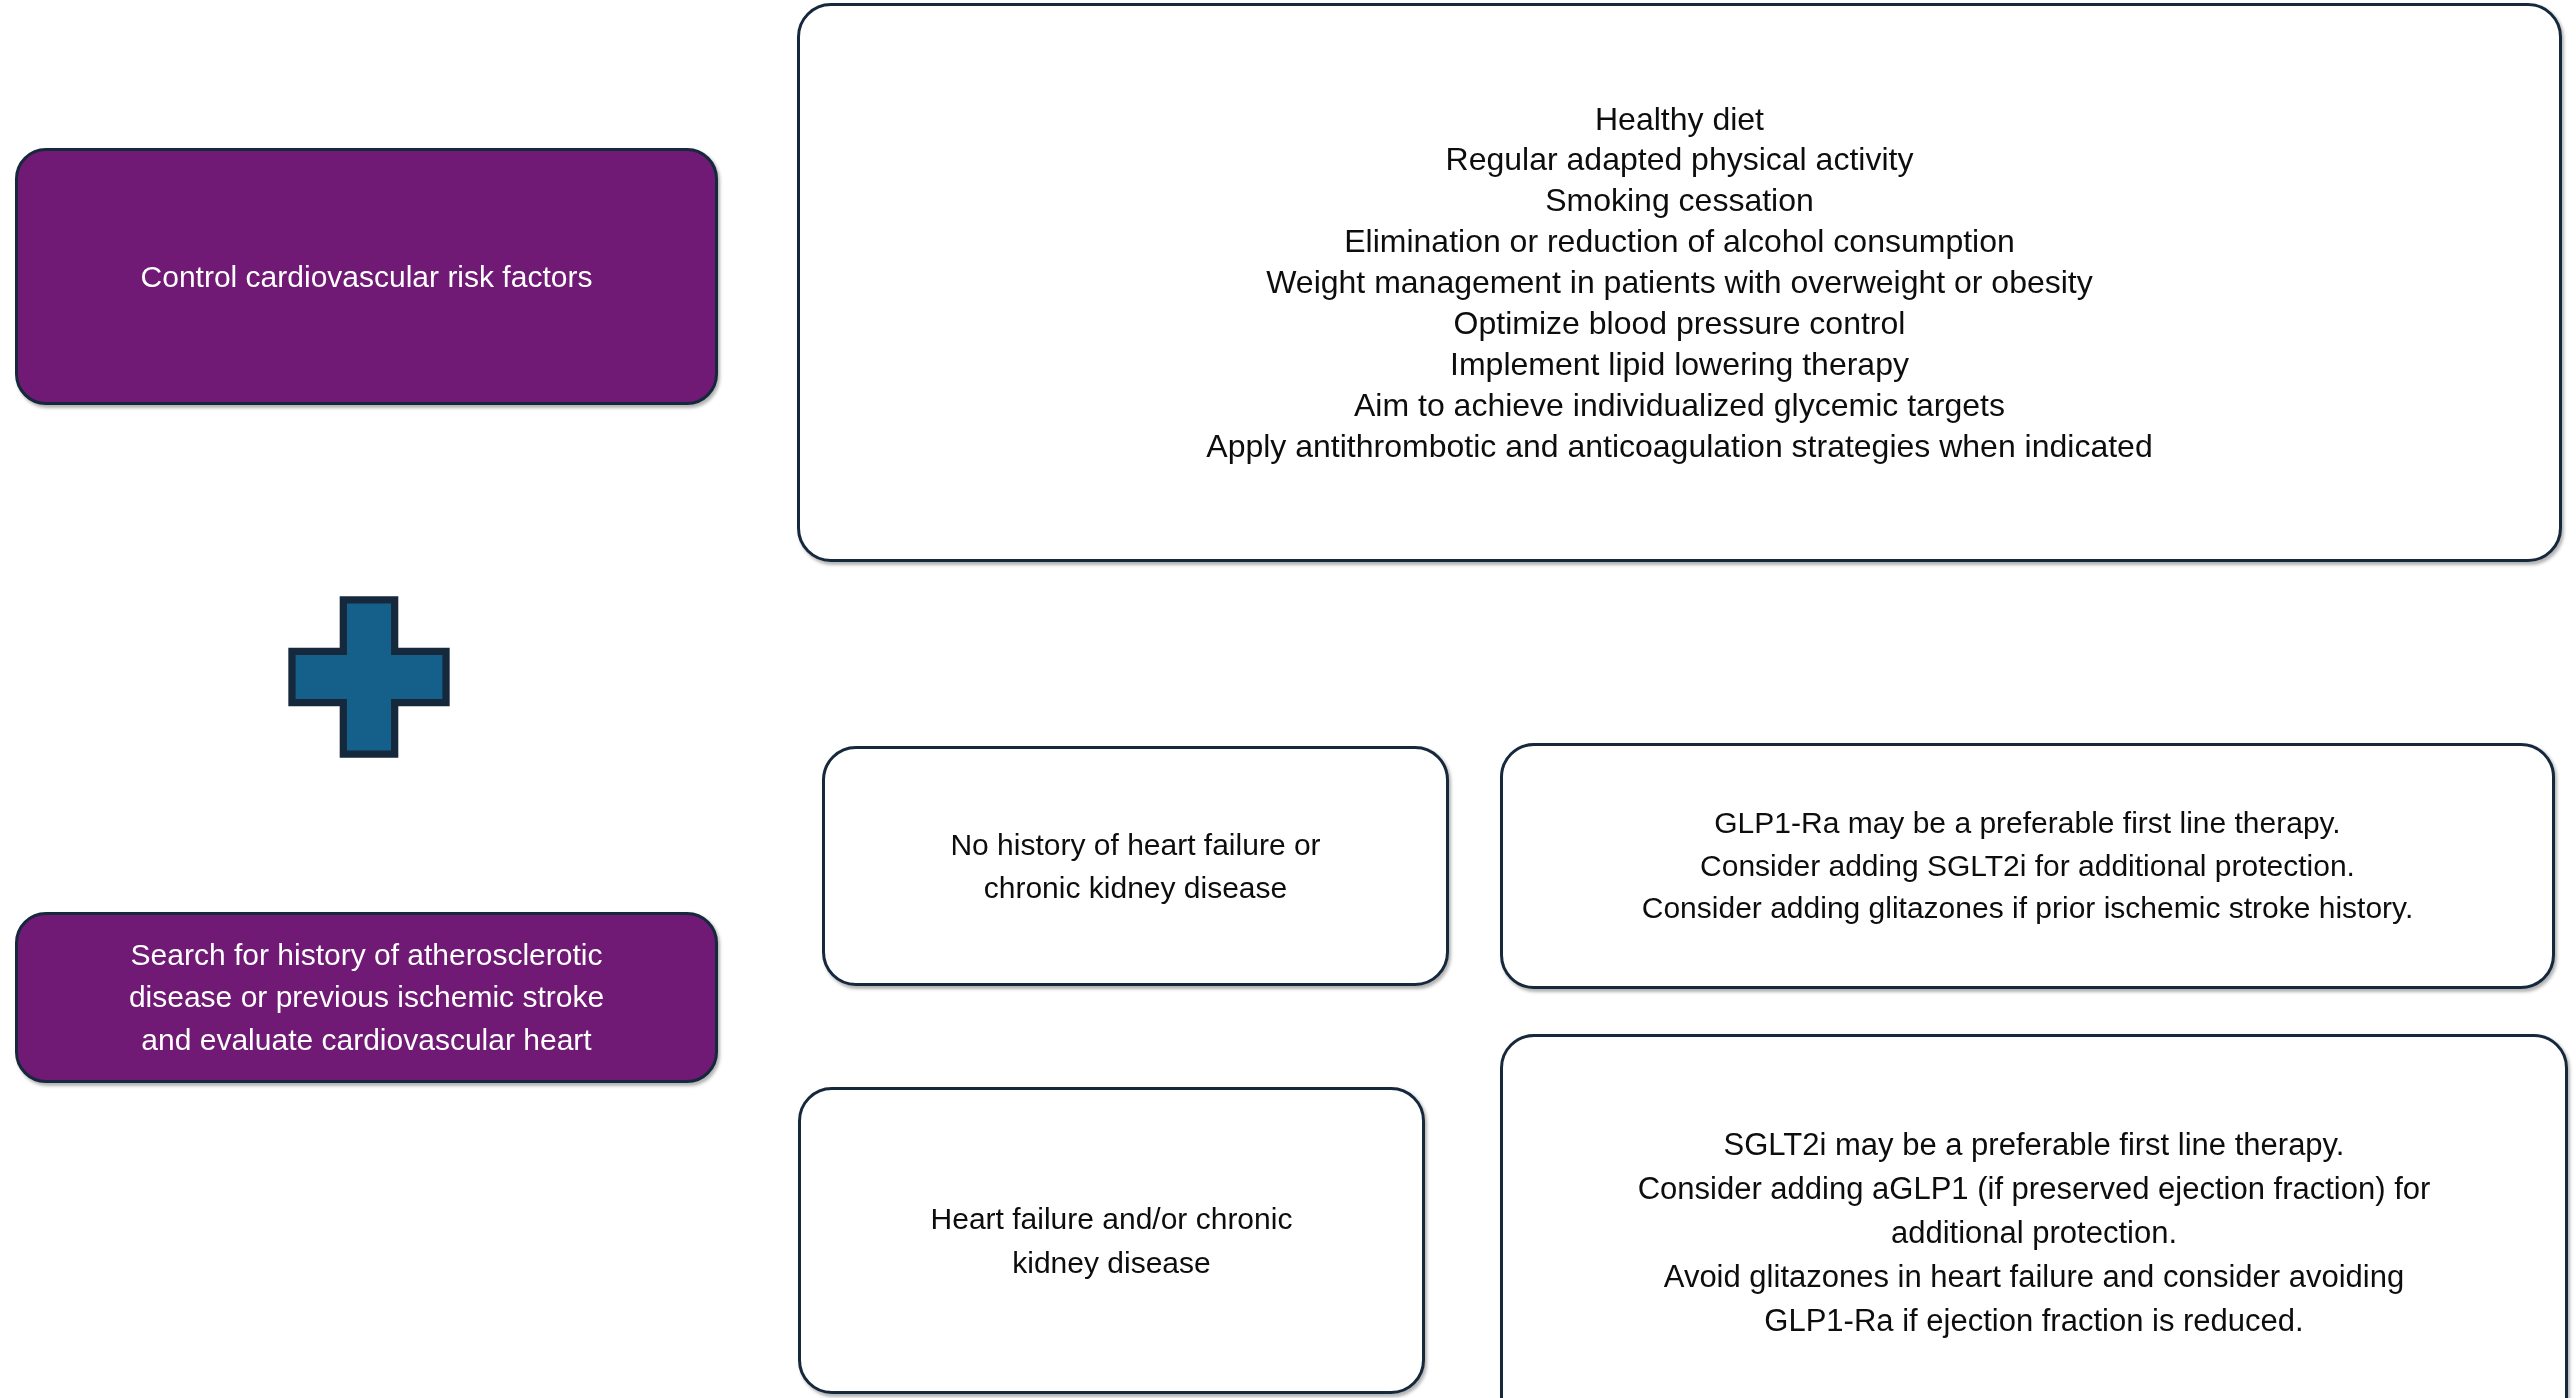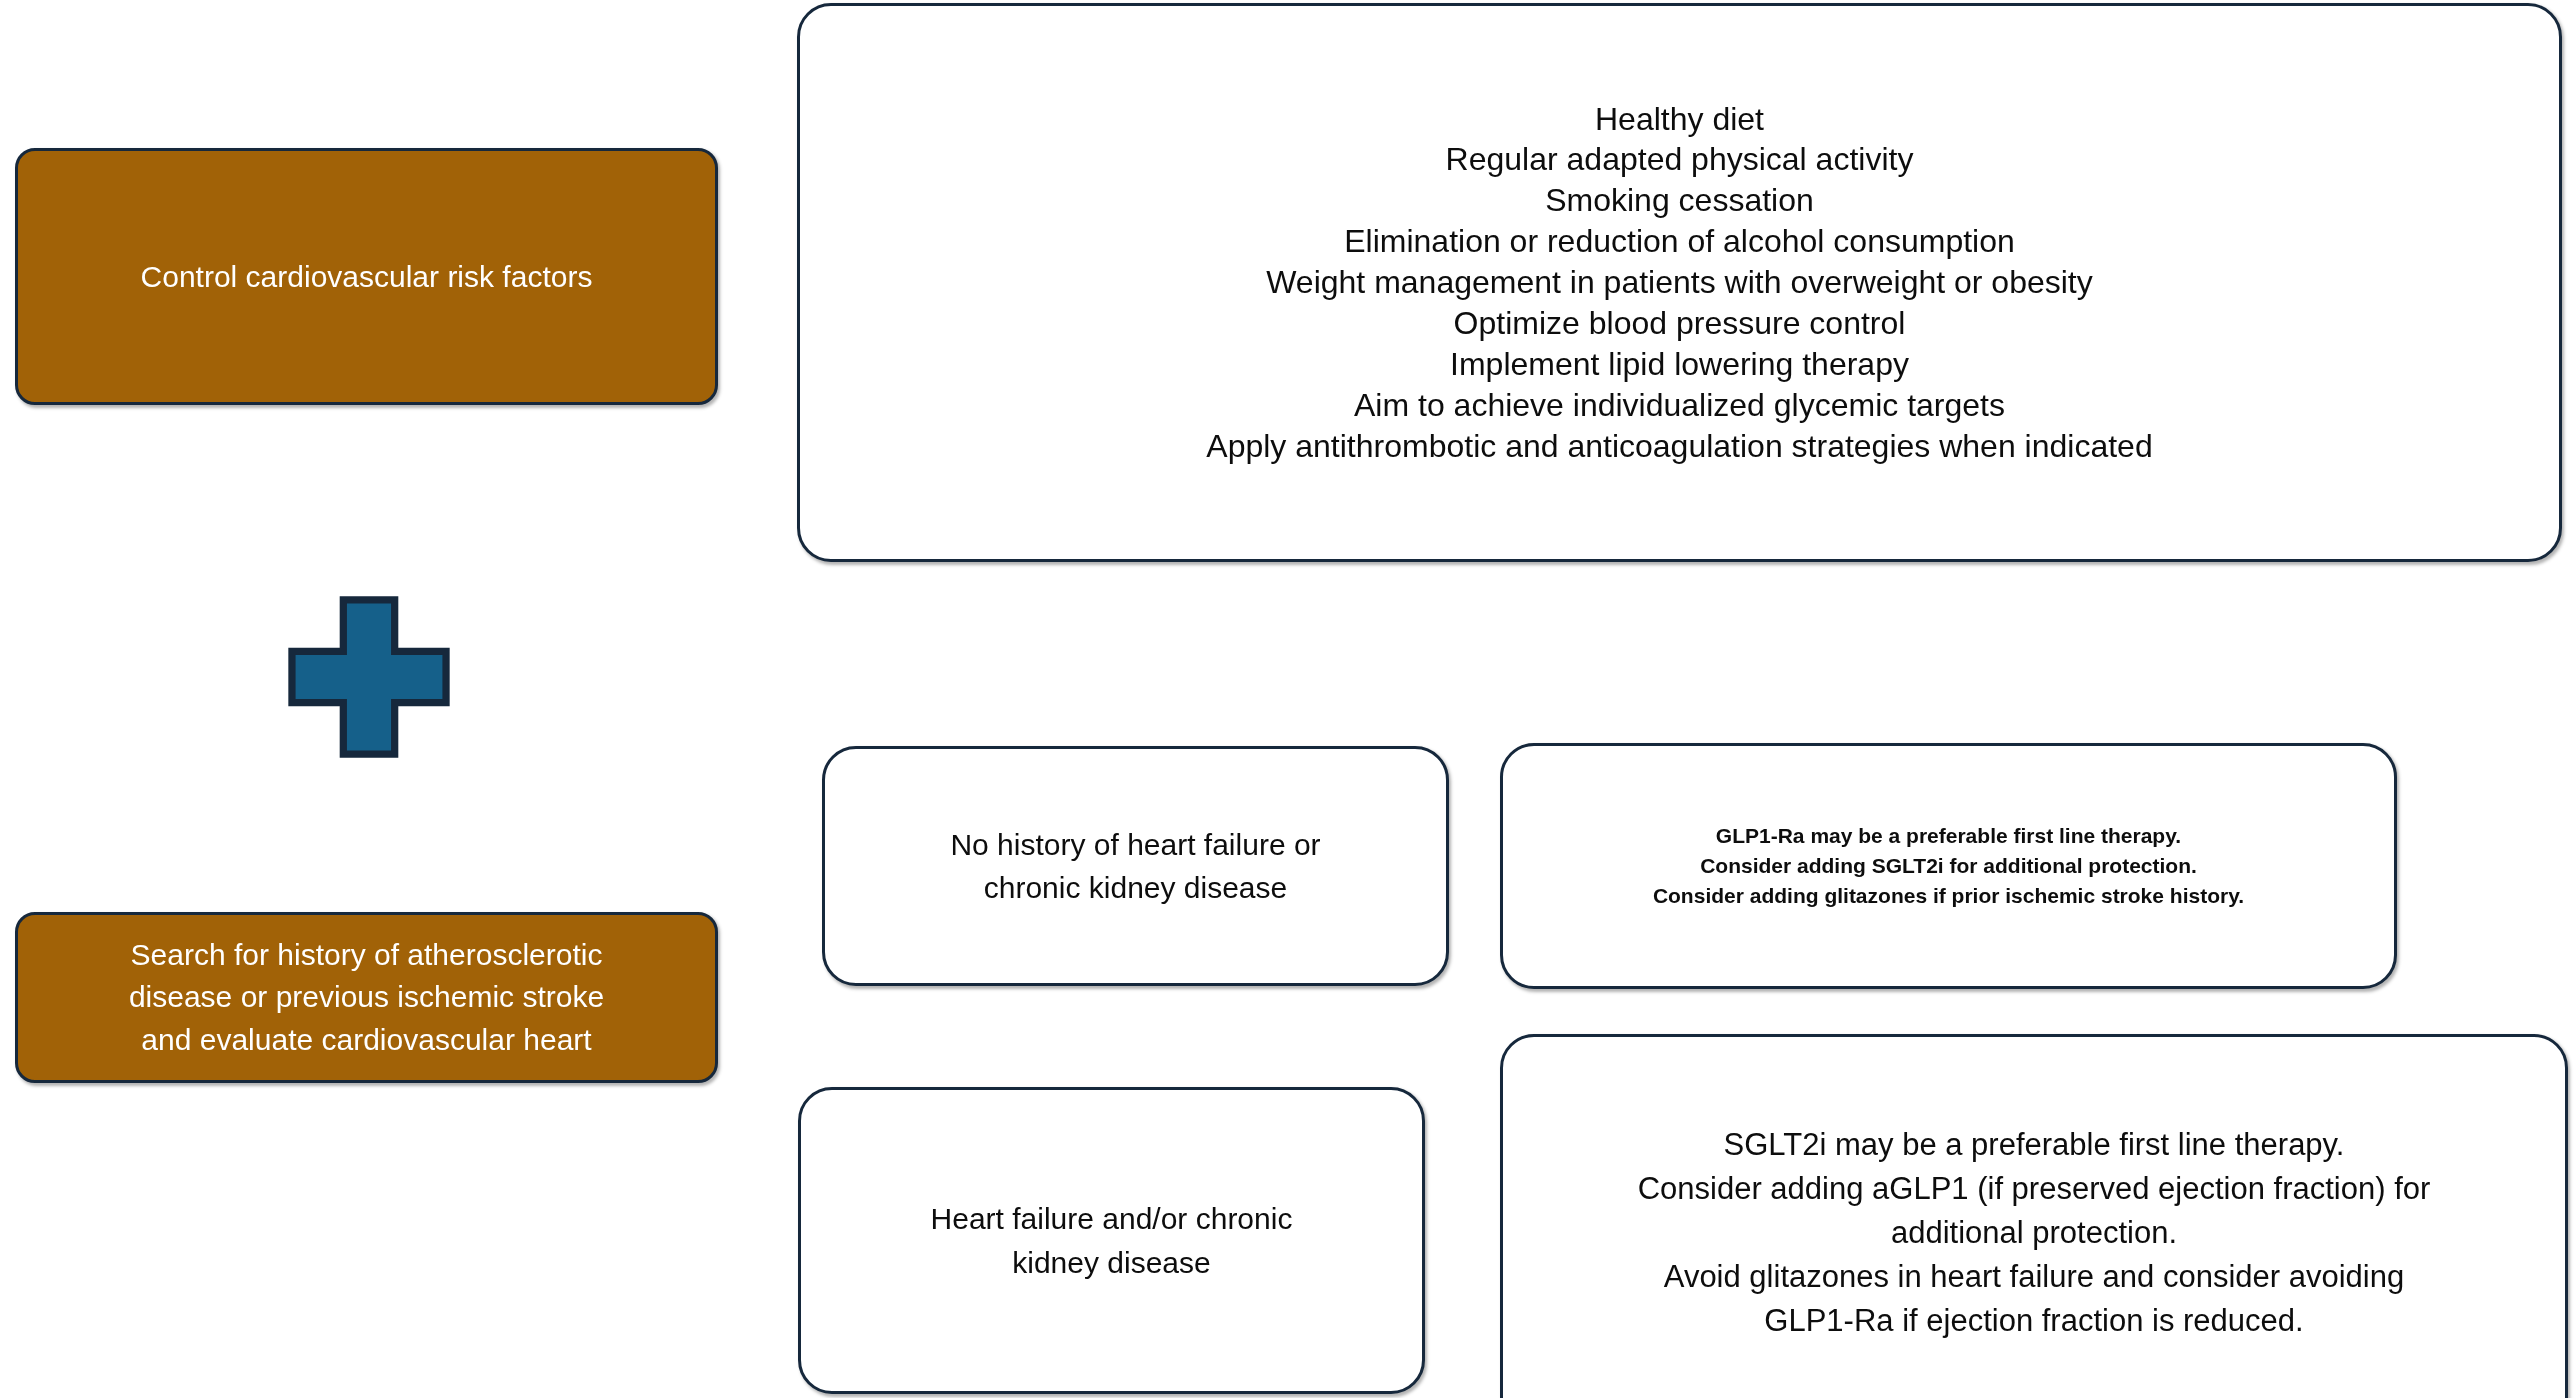--- a/index.html
+++ b/index.html
@@ -22,23 +22,23 @@
   .node {
     position: absolute;
     box-sizing: border-box;
     display: flex;
     align-items: center;
     justify-content: center;
     text-align: center;
   }
 
   .node-blue {
-    background: #a16207;
+    background: #701a75;
     border: 3.3px solid #16283c;
-    border-radius: 20px;
+    border-radius: 31px;
     color: #ffffff;
     box-shadow: 2px 2.6px 3.3px rgba(0,0,0,0.30);
   }
 
   .node-white {
     background: #ffffff;
     border: 3.3px solid #16283c;
     border-radius: 34px;
     color: #0d0d0d;
     box-shadow: 2px 2.6px 3.3px rgba(0,0,0,0.30);
@@ -88,24 +88,23 @@
 
   #box-hf-ckd {
     left: 798px; top: 1087px;
     width: 627px; height: 307px;
     font-size: 30px;
     line-height: 1.45;
   }
 
   #box-glp1-recommendation {
     left: 1500px; top: 743px;
-    width: 897px; height: 246px;
-    font-size: 21px;
+    width: 1055px; height: 246px;
+    font-size: 30px;
     line-height: 1.42;
-    font-weight: bold;
   }
 
   #box-sglt2-recommendation {
     left: 1500px; top: 1034px;
     width: 1068px; height: 398px;
     font-size: 31px;
     line-height: 1.42;
   }
 
   

